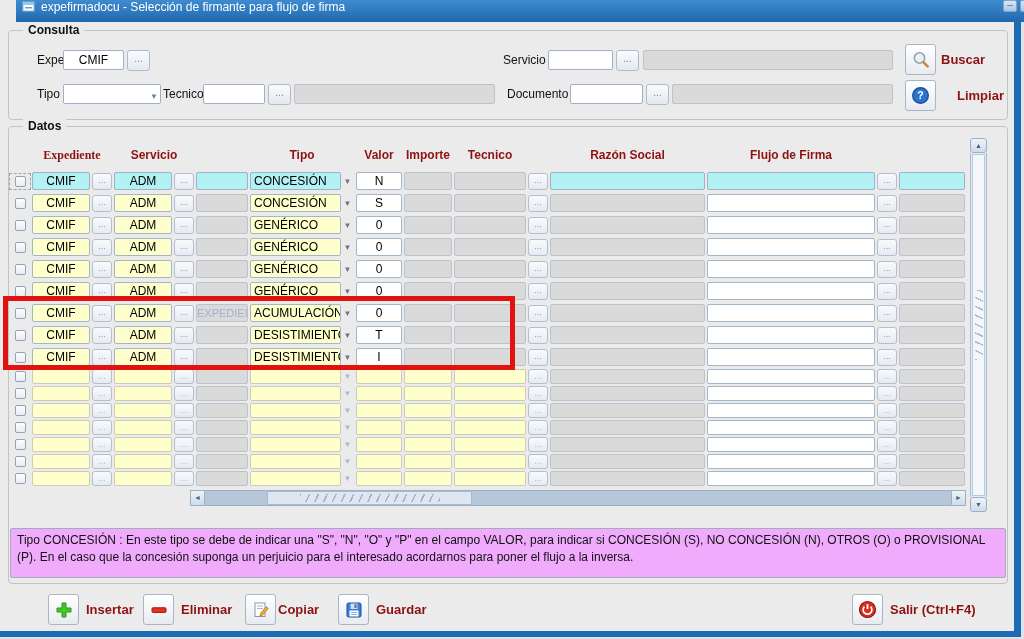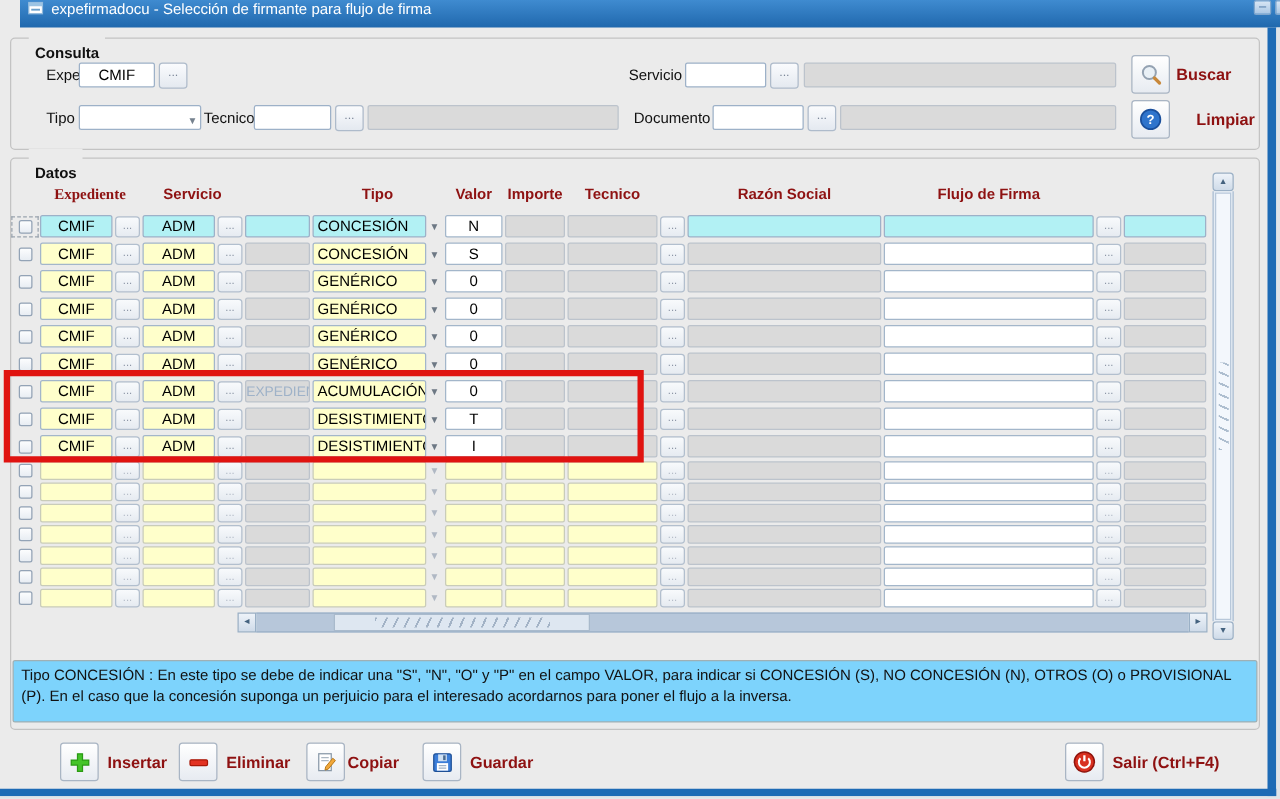--- a/index.html
+++ b/index.html
@@ -16,21 +16,21 @@
     text-align:center; cursor:pointer; }
 
   
   .frame-right { position:absolute; left:1014px; top:22px; width:7px; height:615px; background:#1d6ab5; }
   .frame-right-edge { position:absolute; left:1021px; top:22px; width:3px; height:617px; background:#dfe3e8; }
   .frame-bottom { position:absolute; left:0; top:631px; width:1021px; height:6px; background:#1d6ab5; }
   .frame-bottom-edge { position:absolute; left:0; top:637px; width:1024px; height:2px; background:#dfe3e8; }
 
   
   .groupbox { position:absolute; border:1px solid #c3c3c3; border-radius:4px; }
-  .groupbox .legend { position:absolute; top:-8px; left:14px; background:#ebebeb; padding:12px 5px;
+  .groupbox .legend { position:absolute; top:-8px; left:14px; background:#ebebeb; padding:0 5px;
     font-weight:bold; font-size:12px; color:#111; }
   #consulta-box { left:8px; top:30px; width:1000px; height:90px; }
   #datos-box { left:8px; top:126px; width:1000px; height:458px; }
 
   
   .lbl { position:absolute; font-size:12px; color:#111; line-height:20px; white-space:nowrap; }
   .fld { position:absolute; height:20px; border:1px solid #9db1c8; border-radius:2px; font-size:12px;
     line-height:18px; padding:0 5px; white-space:nowrap; overflow:hidden; }
   .fld.white { background:#fff; text-align:center; }
   .fld.gray  { background:#dadada; border-color:#bcc3cc; color:#222; }
@@ -105,21 +105,21 @@
   .vsb .sbtn { width:17px; height:15px; border-radius:3px; line-height:13px; }
   .vsb .track { flex:1; position:relative; background:#e4ecf5; border:1px solid #a9bccf; border-top:none; border-bottom:none; }
   .vsb .thumb { position:absolute; left:1px; right:1px; top:1px; bottom:1px; background:#f3f7fc;
     border:1px solid #b8c8da; cursor:pointer; }
   .vsb .grip { width:8px; height:70px;
     background:repeating-linear-gradient(25deg,#aebecf 0 1.5px,transparent 1.5px 8px); }
 
   
   .obs-label { position:absolute; left:10px; top:511px; width:996px; text-align:center;
     font-size:12px; font-weight:bold; color:#8e1212; }
-  .obs-box { position:absolute; left:10px; top:528px; width:996px; height:50px; background:#7dd3fc;
+  .obs-box { position:absolute; left:10px; top:528px; width:996px; height:50px; background:#f0abfc;
     border:1px solid #9fb0b4; border-radius:2px; font-size:12px; line-height:1.45; padding:3px 6px;
     color:#111; }
 
   
   .toolbar-label { position:absolute; font-size:13px; font-weight:bold; color:#8e1111;
     line-height:31px; white-space:nowrap; cursor:pointer; }
 </style>
 </head>
 <body>
 

